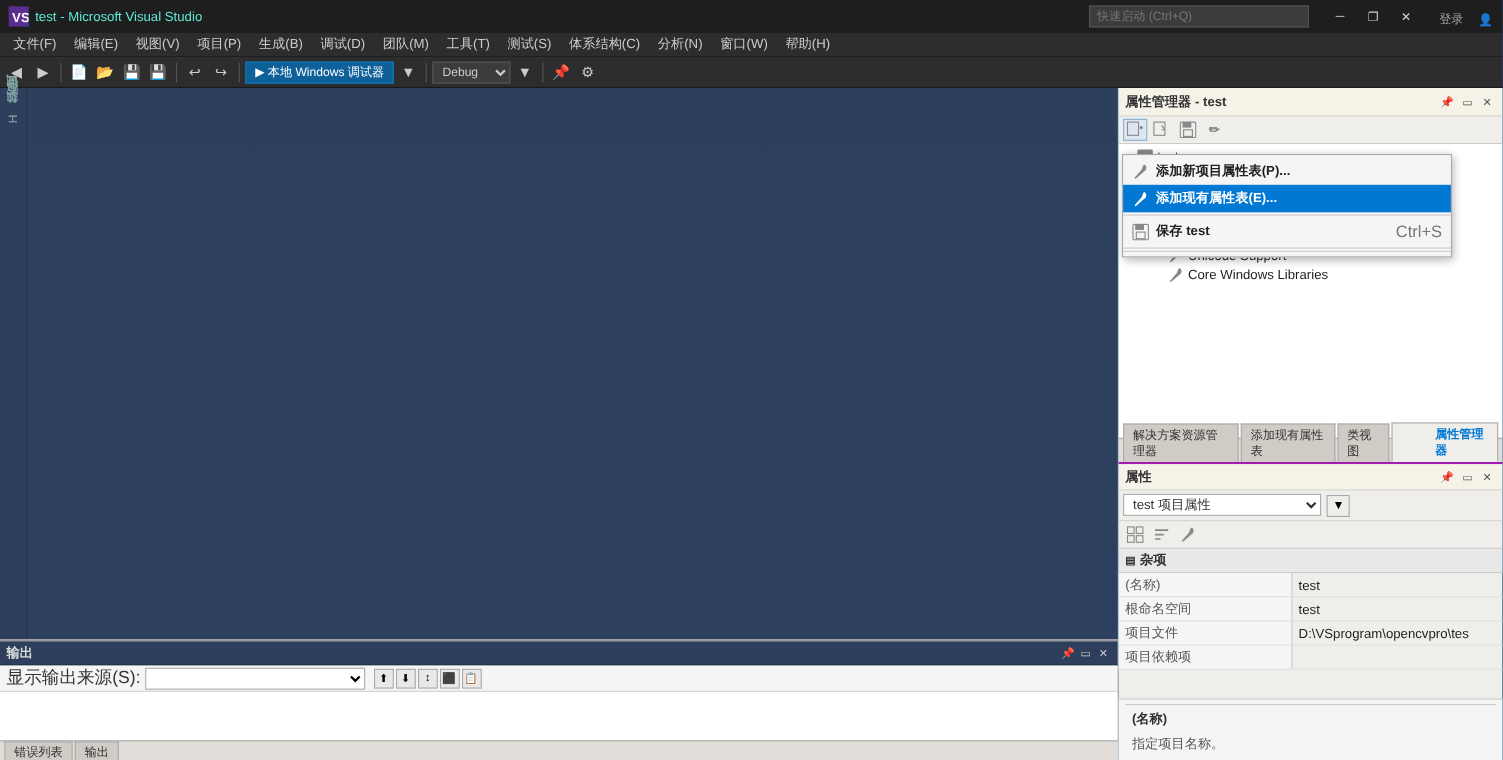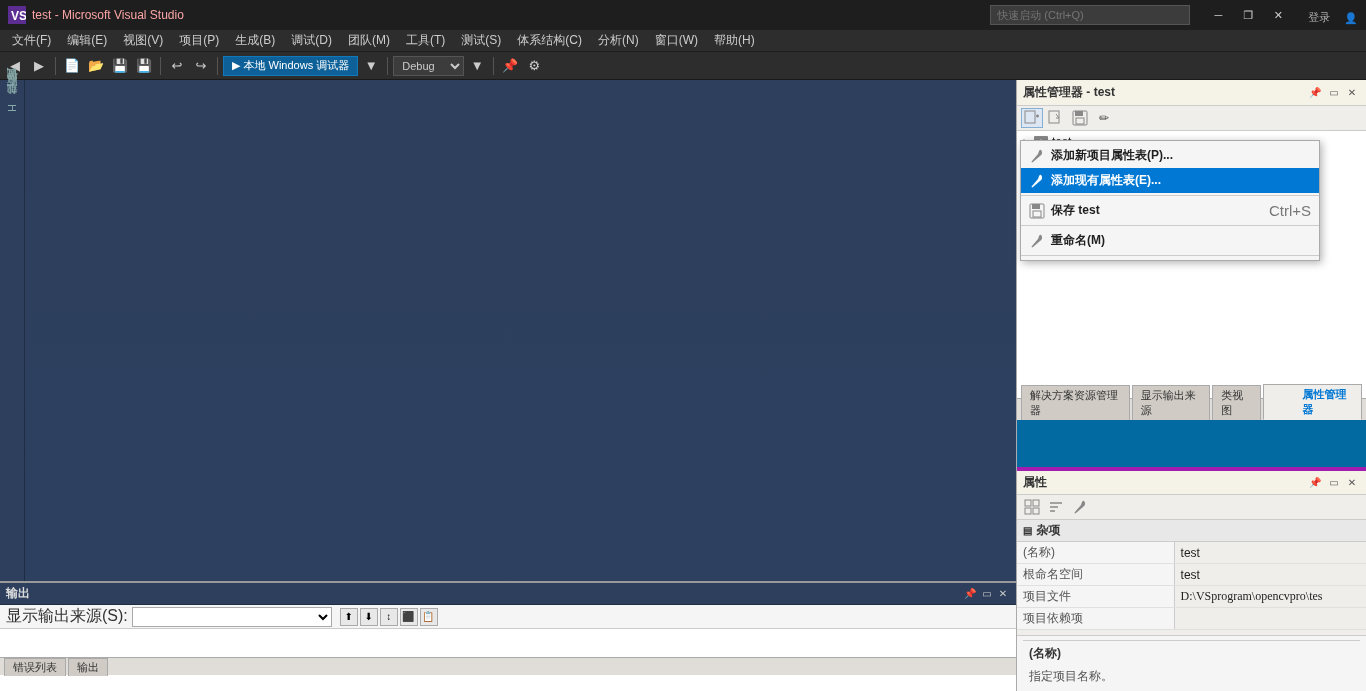--- a/index.html
+++ b/index.html
@@ -33,21 +33,21 @@
       width: 18px;
       height: 18px;
       background: linear-gradient(135deg, #9b4f9b 0%, #5c2d91 50%, #0078d4 100%);
       display: flex;
       align-items: center;
       justify-content: center;
       color: white;
       font-weight: bold;
       font-size: 11px;
     }
-    .title-bar-title { font-size: 12px; color: #fca5a5; }
+    .title-bar-title { font-size: 12px; color: #5eead4; }
     .title-bar-right {
       display: flex;
       align-items: flex-end;
       gap: 8px;
     }
     .title-bar-search {
       background: #3c3c3c;
       border: 1px solid #555;
       color: #ccc;
       padding: 2px 6px;
@@ -428,21 +428,21 @@
     .output-content {
       background: white;
       height: calc(110px - 22px - 24px);
       padding: 2px 6px;
       font-size: 12px;
       font-family: Consolas, monospace;
       overflow: auto;
     }
     .output-tabs {
       position: absolute;
-      bottom: 16px;
+      bottom: 0;
       left: 0;
       right: 0;
       height: 18px;
       background: #e0ddd8;
       display: flex;
       align-items: center;
       border-top: 1px solid #aaa;
       padding: 0 4px;
       gap: 2px;
     }
@@ -640,37 +640,43 @@
           <div class="tree-expand" style="width:12px;"></div>
           <svg class="tree-icon" viewBox="0 0 16 16">
             <path d="M12 2 C14 4 13 7 11 8 L4 14 C3 15 2 14 3 13 L9 6 C10 4 10 1 12 2Z" fill="#888"></path>
           </svg>
           <span class="tree-label">Core Windows Libraries</span>
         </div>
       </div>
 
       <div class="pm-tabs">
         <div class="pm-tab">解决方案资源管理器</div>
-        <div class="pm-tab">显示输出来源</div>
+        <div class="pm-tab">添加现有属性表</div>
         <div class="pm-tab">类视图</div>
         <div class="pm-tab active">属性管理器</div>
       </div>
     </div>
 
-    <div style="flex:1; display:flex; flex-direction:column; background:#f0eeeb; border-top: 4px solid #a21caf; margin-top: 47px;">
+    <div style="flex:1; display:flex; flex-direction:column; background:#f0eeeb; border-top: 2px solid #a21caf;">
 
       <div class="props-header">
         <span class="props-header-title">属性</span>
         <div style="display:flex;gap:2px;">
           <button class="pm-ctrl">📌</button>
           <button class="pm-ctrl">▭</button>
           <button class="pm-ctrl">✕</button>
         </div>
       </div>
 
+      <div style="padding:3px 4px; background:#f0eeeb; border-bottom:1px solid #ccc;">
+        <select class="props-combo">
+          <option>test 项目属性</option>
+        </select>
+        <button style="height:20px;padding:0 4px;font-size:11px;background:#f0eeeb;border:1px solid #aaa;cursor:pointer;margin-left:2px;">▼</button>
+      </div>
 
       <div class="props-toolbar">
         <button class="pm-tool-btn">
           <svg width="16" height="16" viewBox="0 0 16 16">
               <rect x="1" y="1" width="6" height="6" fill="none" stroke="#888" stroke-width="1"></rect>
               <rect x="9" y="1" width="6" height="6" fill="none" stroke="#888" stroke-width="1"></rect>
               <rect x="1" y="9" width="6" height="6" fill="none" stroke="#888" stroke-width="1"></rect>
               <rect x="9" y="9" width="6" height="6" fill="none" stroke="#888" stroke-width="1"></rect>
             </svg>
         </button>
@@ -698,21 +704,21 @@
           <tr>
             <td>(名称)</td>
             <td>test</td>
           </tr>
           <tr>
             <td>根命名空间</td>
             <td>test</td>
           </tr>
           <tr>
             <td>项目文件</td>
-            <td style="overflow:hidden;text-overflow:ellipsis;white-space:nowrap;max-width:180px;font-family:Liberation Serif, serif;">D:\VSprogram\opencvpro\tes</td>
+            <td style="overflow:hidden;text-overflow:ellipsis;white-space:nowrap;max-width:180px;">D:\VSprogram\opencvpro\tes</td>
           </tr>
           <tr>
             <td>项目依赖项</td>
             <td></td>
           </tr>
         </tbody>
       </table>
 
       <div style="margin-top:auto; border-top:1px solid #ccc; padding:4px 6px; background:#f5f5f5;">
         <div class="props-bottom-label">(名称)</div>
@@ -739,26 +745,20 @@
   <div class="ctx-item">
     <svg class="ctx-item-icon" viewBox="0 0 16 16" width="16" height="16">
       <rect x="1" y="1" width="14" height="14" rx="1" fill="none" stroke="#888" stroke-width="1"></rect>
       <rect x="3" y="1" width="8" height="5" fill="#888"></rect>
       <rect x="4" y="8" width="8" height="6" fill="none" stroke="#888" stroke-width="1"></rect>
     </svg>
     <span class="ctx-item-label">保存 test</span>
     <span class="ctx-item-shortcut">Ctrl+S</span>
   </div>
   <div class="ctx-sep"></div>
-  <div class="ctx-item">
-    <svg class="ctx-item-icon" viewBox="0 0 16 16" width="16" height="16">
-      <path d="M12 2 C14 4 13 7 11 8 L4 14 C3 15 2 14 3 13 L9 6 C10 4 10 1 12 2Z" fill="#888"></path>
-    </svg>
-    <span class="ctx-item-label">重命名(M)</span>
-  </div>
   <div class="ctx-sep"></div>
 </div>
 
 <div class="output-panel">
   <div class="output-header">
     <span class="output-title">输出</span>
     <div style="display:flex;gap:2px;">
       <button class="output-ctrl" style="color:#ccc;">📌</button>
       <button class="output-ctrl" style="color:#ccc;">▭</button>
       <button class="output-ctrl" style="color:#ccc;">✕</button>

